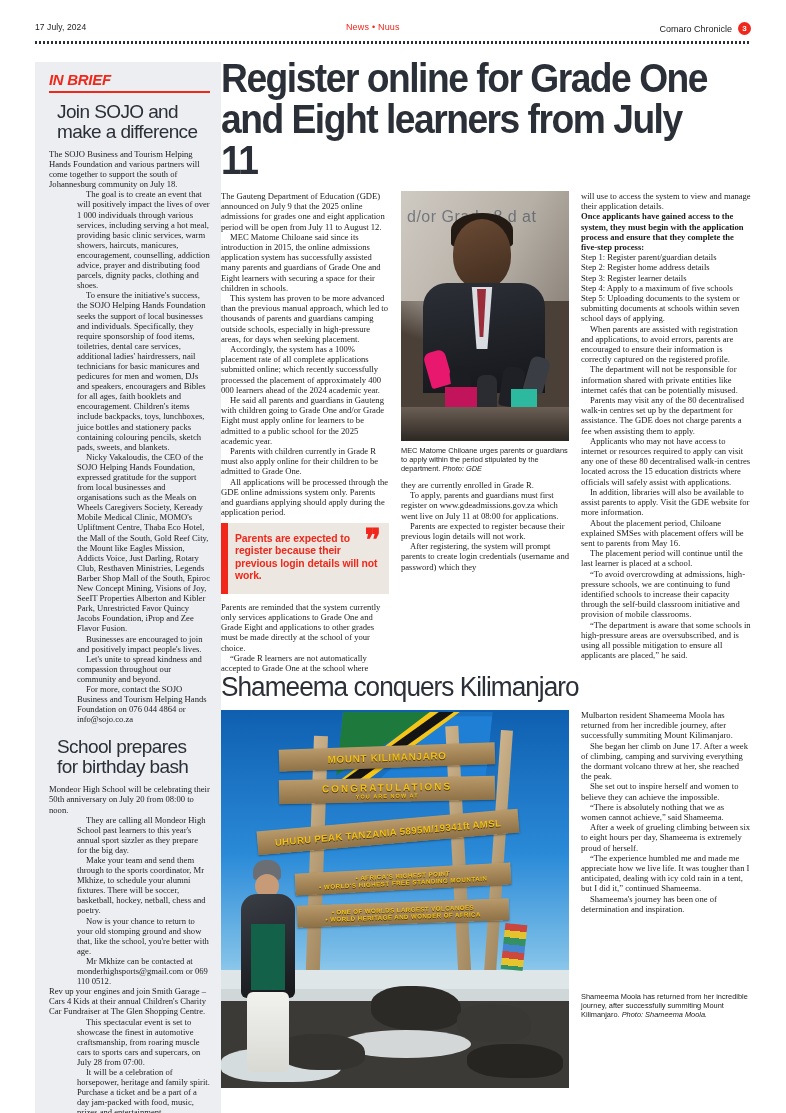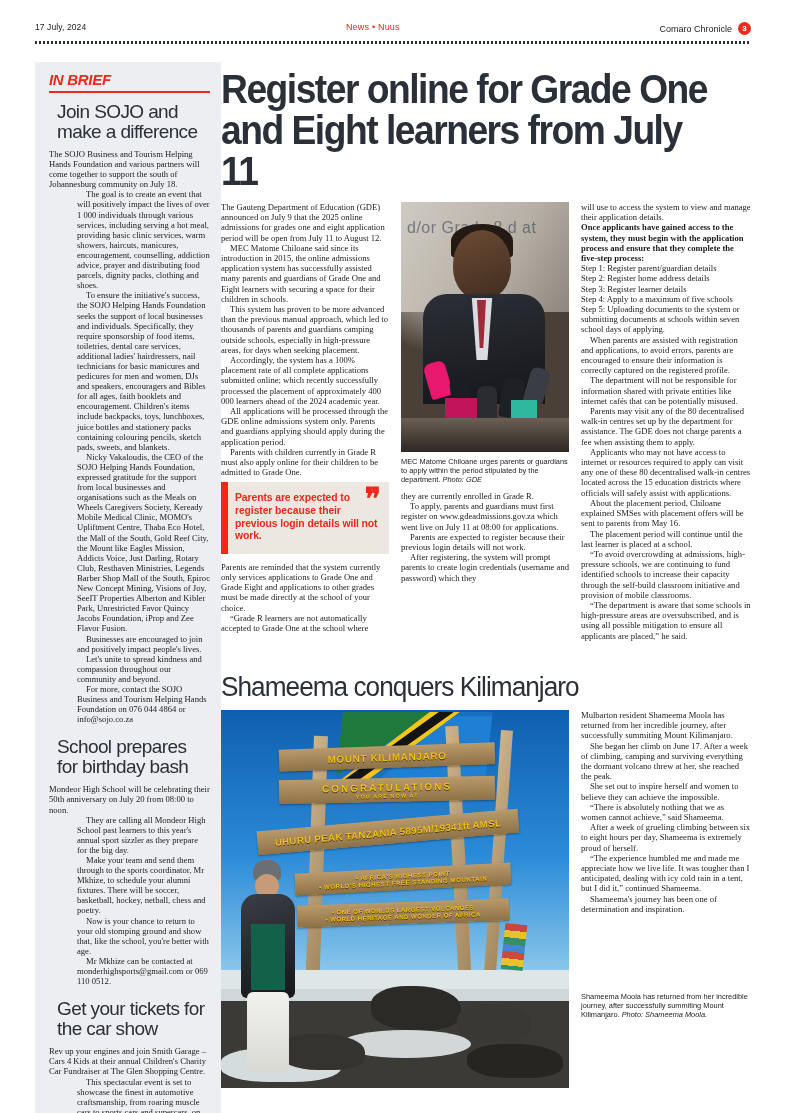--- a/index.html
+++ b/index.html
@@ -47,21 +47,21 @@
     font-family:"Liberation Sans",sans-serif;
     font-size:19px;line-height:20px;color:#2b2f38;letter-spacing:-.6px;
     margin:0 0 7px 8px;font-weight:400;
   }
   .sb-head.second{margin-top:13px;}
   .sb-body{font-size:8.6px;line-height:10.1px;color:#1b1b1b;text-align:left;}
   .sb-body p{margin:0;}
   .sb-body p+p{text-indent:9px;margin-left:28px;}
 
   
-  .main{position:absolute;left:221px;top:69px;width:530px;}
+  .main{position:absolute;left:221px;top:58px;width:530px;}
   .headline{
     font-family:"Liberation Sans",sans-serif;
     font-weight:bold;font-size:40px;line-height:41px;
     color:#2b2f38;letter-spacing:-1.6px;margin:0 0 10px 0;
     transform:scaleX(.93);transform-origin:left top;
     white-space:pre-line;
   }
 
   .cols3{display:flex;gap:12px;width:530px;}
   .col{width:168px;}
@@ -226,44 +226,43 @@
     <h2 class="sb-head second">School prepares
 for birthday bash</h2>
     <div class="sb-body">
       <p>Mondeor High School will be celebrating their 50th anniversary on July 20 from 08:00 to noon.</p>
       <p>They are calling all Mondeor High School past learners to this year's annual sport sizzler as they prepare for the big day.</p>
       <p>Make your team and send them through to the sports coordinator, Mr Mkhize, to schedule your alumni fixtures. There will be soccer, basketball, hockey, netball, chess and poetry.</p>
       <p>Now is your chance to return to your old stomping ground and show that, like the school, you're better with age.</p>
       <p>Mr Mkhize can be contacted at monderhighsports@gmail.com or 069 110 0512.</p>
     </div>
 
-    <h2 class="sb-head second">Get your tickets
-for the car show</h2>
     <div class="sb-body">
       <p>Rev up your engines and join Smith Garage – Cars 4 Kids at their annual Children's Charity Car Fundraiser at The Glen Shopping Centre.</p>
       <p>This spectacular event is set to showcase the finest in automotive craftsmanship, from roaring muscle cars to sports cars and supercars, on July 28 from 07:00.</p>
       <p>It will be a celebration of horsepower, heritage and family spirit. Purchase a ticket and be a part of a day jam-packed with food, music, prizes and entertainment.</p>
       <p>For more information, to purchase a ticket or apply as a vendor, contact Chantel Canario on 082 440 9568.</p>
     </div>
   </div>
 
   <div class="main">
     <h1 class="headline">Register online for Grade One
 and Eight learners from July 11</h1>
 
     <div class="cols3">
 
       <div class="col">
         <div class="body-txt">
           <p class="noindent">The Gauteng Department of Education (GDE) announced on July 9 that the 2025 online admissions for grades one and eight application period will be open from July 11 to August 12.</p>
           <p>MEC Matome Chiloane said since its introduction in 2015, the online admissions application system has successfully assisted many parents and guardians of Grade One and Eight learners with securing a space for their children in schools.</p>
           <p>This system has proven to be more advanced than the previous manual approach, which led to thousands of parents and guardians camping outside schools, especially in high-pressure areas, for days when seeking placement.</p>
           <p>Accordingly, the system has a 100% placement rate of all complete applications submitted online; which recently successfully processed the placement of approximately 400 000 learners ahead of the 2024 academic year.</p>
+          <p>He said all parents and guardians in Gauteng with children going to Grade One and/or Grade Eight must apply online for learners to be admitted to a public school for the 2025 academic year.</p>
+          <p>Parents with children currently in Grade R must also apply online for their children to be admitted to Grade One.</p>
           <p>All applications will be processed through the GDE online admissions system only. Parents and guardians applying should apply during the application period.</p>
-          <p>Parents with children currently in Grade R must also apply online for their children to be admitted to Grade One.</p>
         </div>
 
         <div class="pullquote">
           <div class="pq-bar"></div>
           <div class="pq-mark">❞</div>
           <div class="pq-text">Parents are expected to register because their previous login details will not work.</div>
         </div>
 
         <div class="body-txt">
           <p class="noindent">Parents are reminded that the system currently only services applications to Grade One and Grade Eight and applications to other grades must be made directly at the school of your choice.</p>
@@ -310,20 +309,21 @@
           <p class="bold">Once applicants have gained access to the system, they must begin with the application process and ensure that they complete the five-step process:</p>
           <p class="step">Step 1: Register parent/guardian details</p>
           <p class="step">Step 2: Register home address details</p>
           <p class="step">Step 3: Register learner details</p>
           <p class="step">Step 4: Apply to a maximum of five schools</p>
           <p class="step">Step 5: Uploading documents to the system or submitting documents at schools within seven school days of applying.</p>
           <p>When parents are assisted with registration and applications, to avoid errors, parents are encouraged to ensure their information is correctly captured on the registered profile.</p>
           <p>The department will not be responsible for information shared with private entities like internet cafés that can be potentially misused.</p>
           <p>Parents may visit any of the 80 decentralised walk-in centres set up by the department for assistance. The GDE does not charge parents a fee when assisting them to apply.</p>
           <p>Applicants who may not have access to internet or resources required to apply can visit any one of these 80 decentralised walk-in centres located across the 15 education districts where officials will safely assist with applications.</p>
+          <p>In addition, libraries will also be available to assist parents to apply. Visit the GDE website for more information.</p>
           <p>About the placement period, Chiloane explained SMSes with placement offers will be sent to parents from May 16.</p>
           <p>The placement period will continue until the last learner is placed at a school.</p>
           <p>“To avoid overcrowding at admissions, high-pressure schools, we are continuing to fund identified schools to increase their capacity through the self-build classroom initiative and provision of mobile classrooms.</p>
           <p>“The department is aware that some schools in high-pressure areas are oversubscribed, and is using all possible mitigation to ensure all applicants are placed,” he said.</p>
         </div>
       </div>
 
     </div>
   </div>
 

